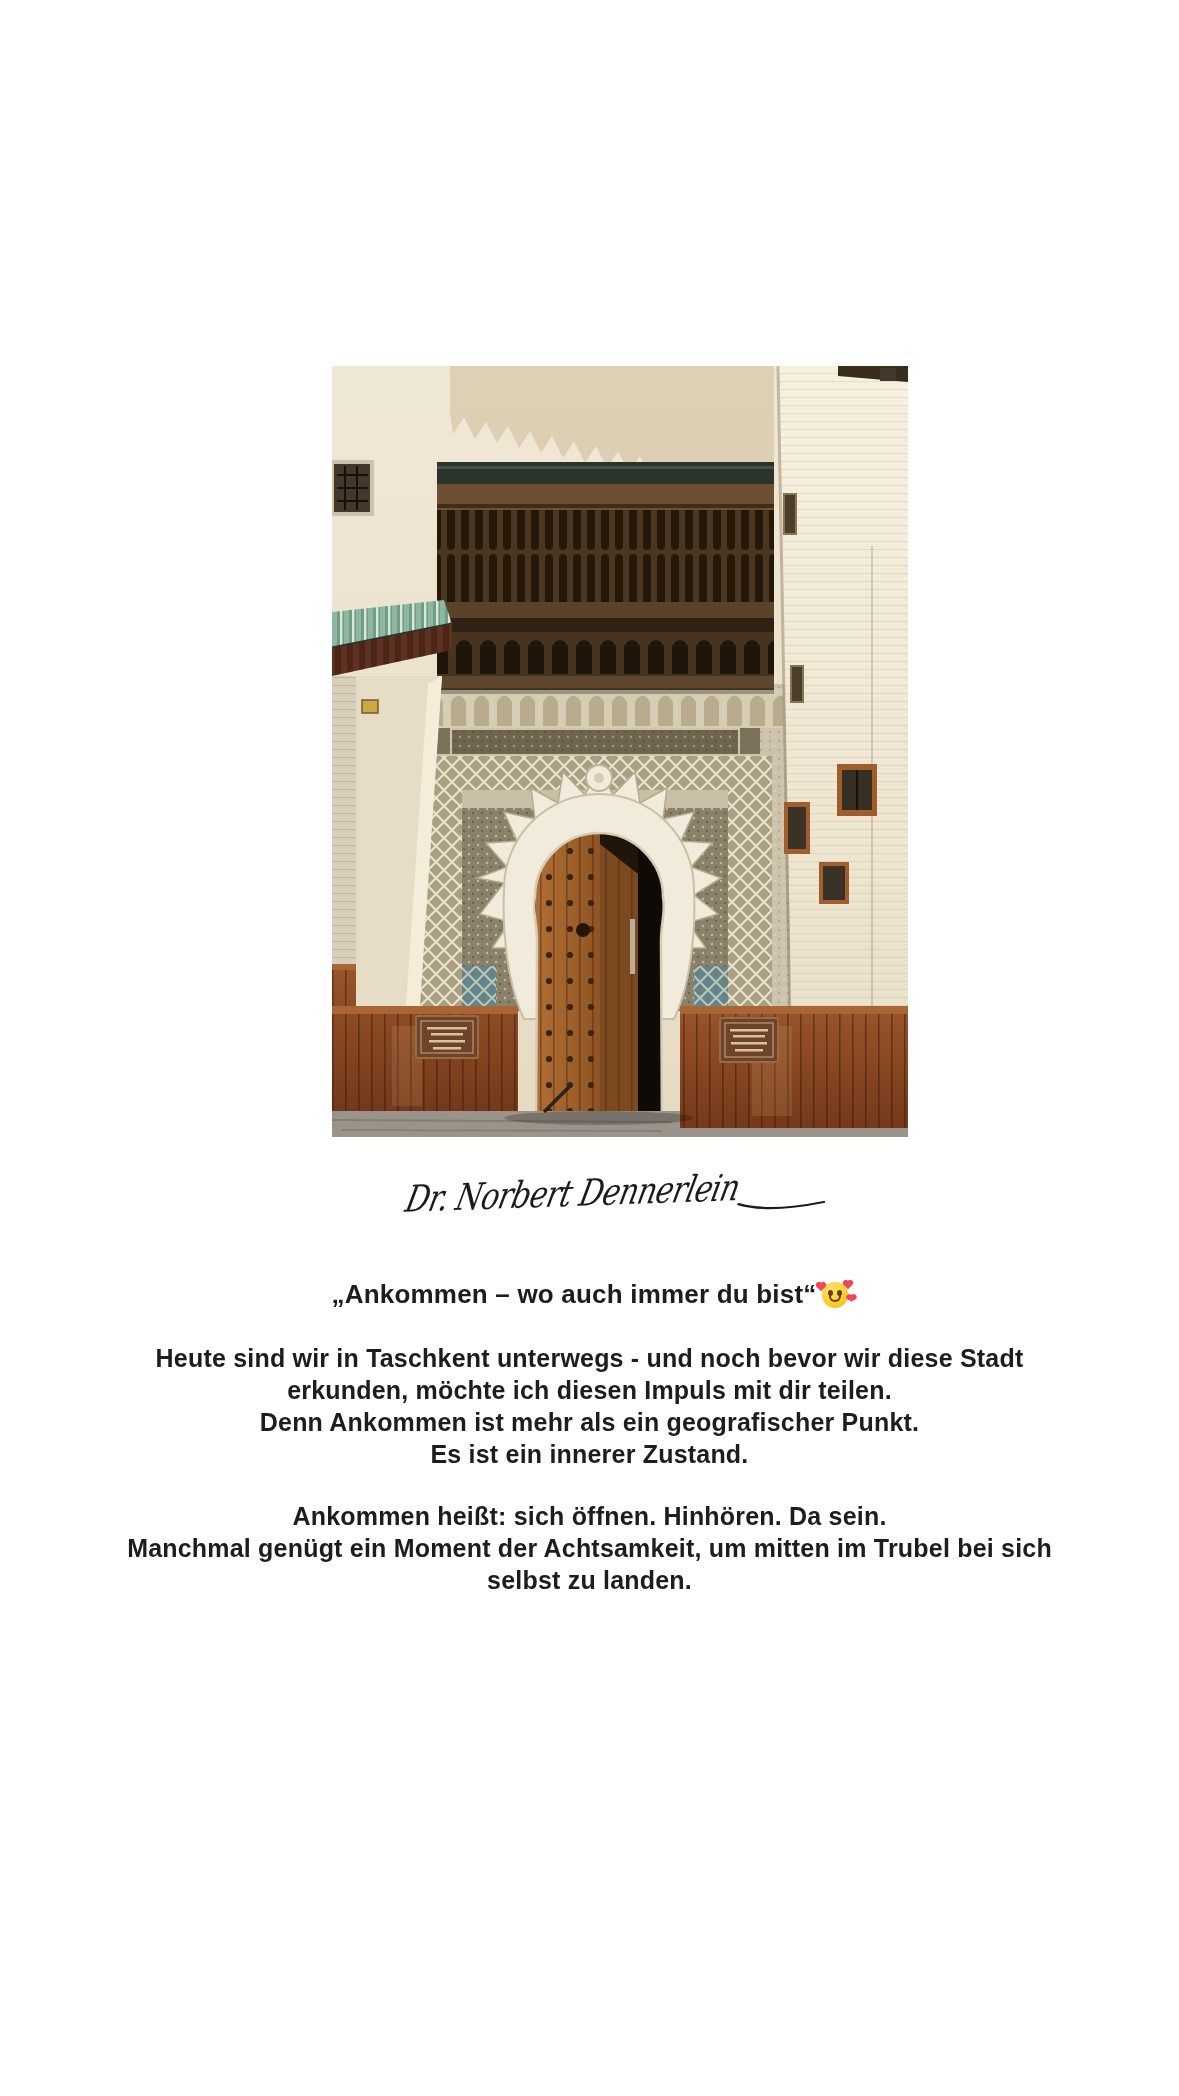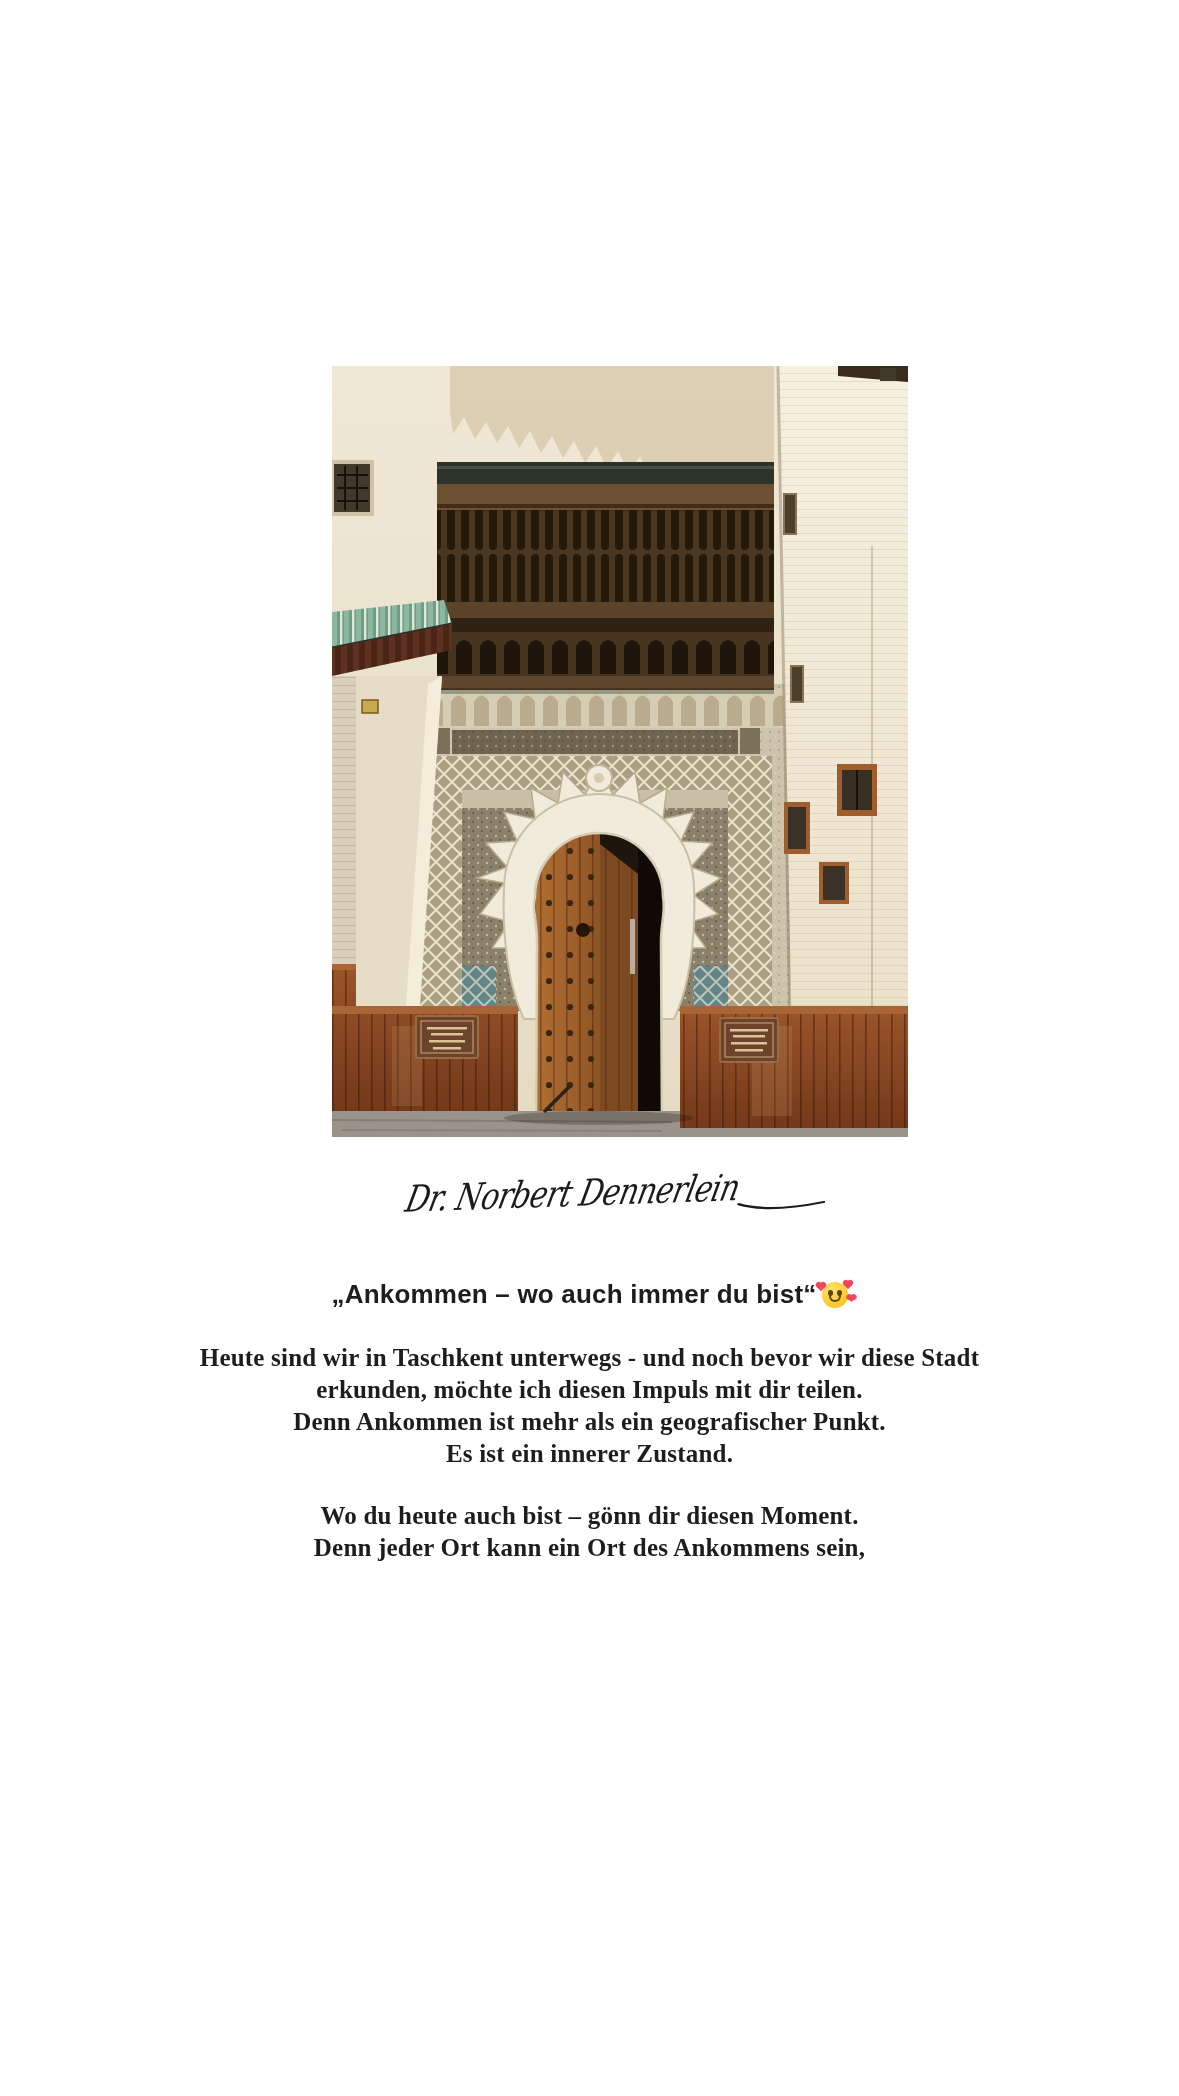--- a/index.html
+++ b/index.html
@@ -24,21 +24,21 @@
     font-style:italic;font-size:37px;fill:#1b1b1b;letter-spacing:-1px;
   }
   .signature-flourish{stroke:#1b1b1b;stroke-width:2.2;fill:none;stroke-linecap:round;}
   
   .textblock{
     position:absolute;left:0;right:0;top:1276px;
     text-align:center;color:#1d1d1d;
     font-weight:bold;font-size:25px;line-height:32px;letter-spacing:.2px;
   }
   .quote{font-size:26px;line-height:36px;margin:0 0 30px 0;}
-  .para{margin:0 0 30px 0;font-family:Liberation Serif, serif;}
+  .para{margin:0 0 30px 0;}
   
   .emoji{
     display:inline-block;width:26px;height:26px;border-radius:50%;
     background:radial-gradient(circle at 38% 30%, #ffe172 0%, #ffce31 55%, #f3b71d 100%);
     position:relative;vertical-align:-5px;margin-left:5px;
   }
   .emoji i{position:absolute;display:block;}
   .e-eye{width:5px;height:6px;background:#63400c;border-radius:50%;top:8px;}
   .e-eye.l{left:6px;} .e-eye.r{right:6px;}
   .e-smile{
@@ -276,19 +276,19 @@
 
   <div class="textblock">
 
     <div class="quote">
       <span>„Ankommen – wo auch immer du bist“</span><span class="emoji" aria-label="🥰"><i class="e-eye l"></i><i class="e-eye r"></i><i class="e-smile"></i><i class="e-heart h1"></i><i class="e-heart h2"></i><i class="e-heart h3"></i></span>
     </div>
 
     <div class="para">Heute sind wir in Taschkent unterwegs - und noch bevor wir diese Stadt<br>erkunden, möchte ich diesen Impuls mit dir teilen.<br>Denn Ankommen ist mehr als ein geografischer Punkt.<br>Es ist ein innerer Zustand.</div>
 
 
+    <div class="para">Ankommen heißt: sich öffnen. Hinhören. Da sein.<br>Manchmal genügt ein Moment der Achtsamkeit, um mitten im Trubel bei sich<br>selbst zu landen.</div>
 
     <div class="para">
-      <div>Wo du heute auch bist – gönn dir diesen Moment.<br>Denn jeder Ort kann ein Ort des Ankommens sein,</div>
     </div>
 
   </div>
 </div>
 
 </body></html>

